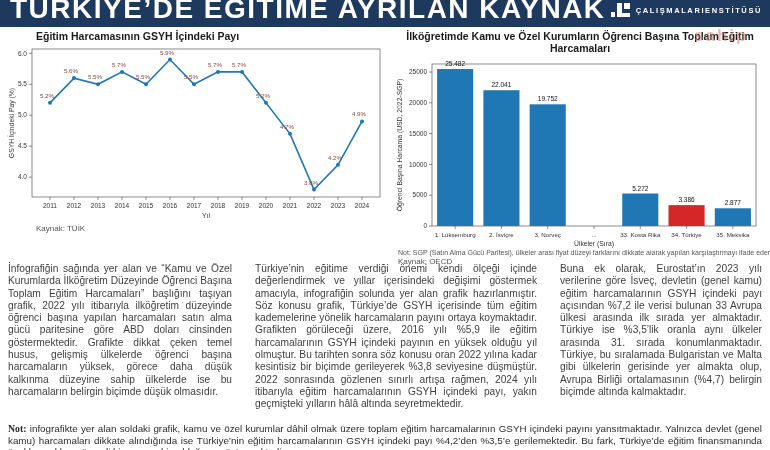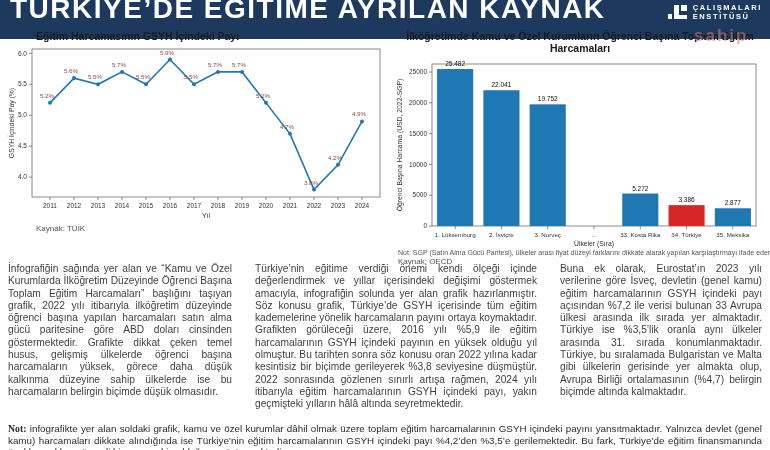--- a/index.html
+++ b/index.html
@@ -1,24 +1,24 @@
 <!DOCTYPE html>
 <html><head>
 <meta charset="utf-8">
 <style>
   html,body{margin:0;padding:0;background:#fff;}
   .page{position:relative;width:770px;height:450px;background:#fff;overflow:hidden;
         font-family:"Liberation Sans",sans-serif;}
 
   
-  .header{position:absolute;left:0;top:0;width:770px;height:39px;background:#1d3a5e;overflow:hidden;}
+  .header{position:absolute;left:0;top:0;width:770px;height:27px;background:#1d3a5e;overflow:hidden;}
   .header h1{margin:-6px 0 0 10px;color:#fff;font-size:28px;font-weight:bold;letter-spacing:1.5px;
              line-height:1.05;white-space:nowrap;}
   .logo{position:absolute;right:8px;top:3px;display:flex;align-items:center;gap:5px;}
-  .logo-text{display:flex;flex-direction:column;color:#fff;font-size:7.5px;font-weight:bold;
+  .logo-text{display:flex;flex-direction:row;color:#fff;font-size:7.5px;font-weight:bold;
              letter-spacing:1.6px;line-height:1.25;}
 
   
   .watermark{position:absolute;left:694px;top:26px;font-size:17px;font-weight:bold;
              color:#d4827a;opacity:.55;letter-spacing:2px;z-index:5;}
 
   
   .chart-panel{position:absolute;top:30px;}
   .chart-panel.left{left:6px;width:380px;}
   .chart-panel.right{left:392px;width:376px;}

